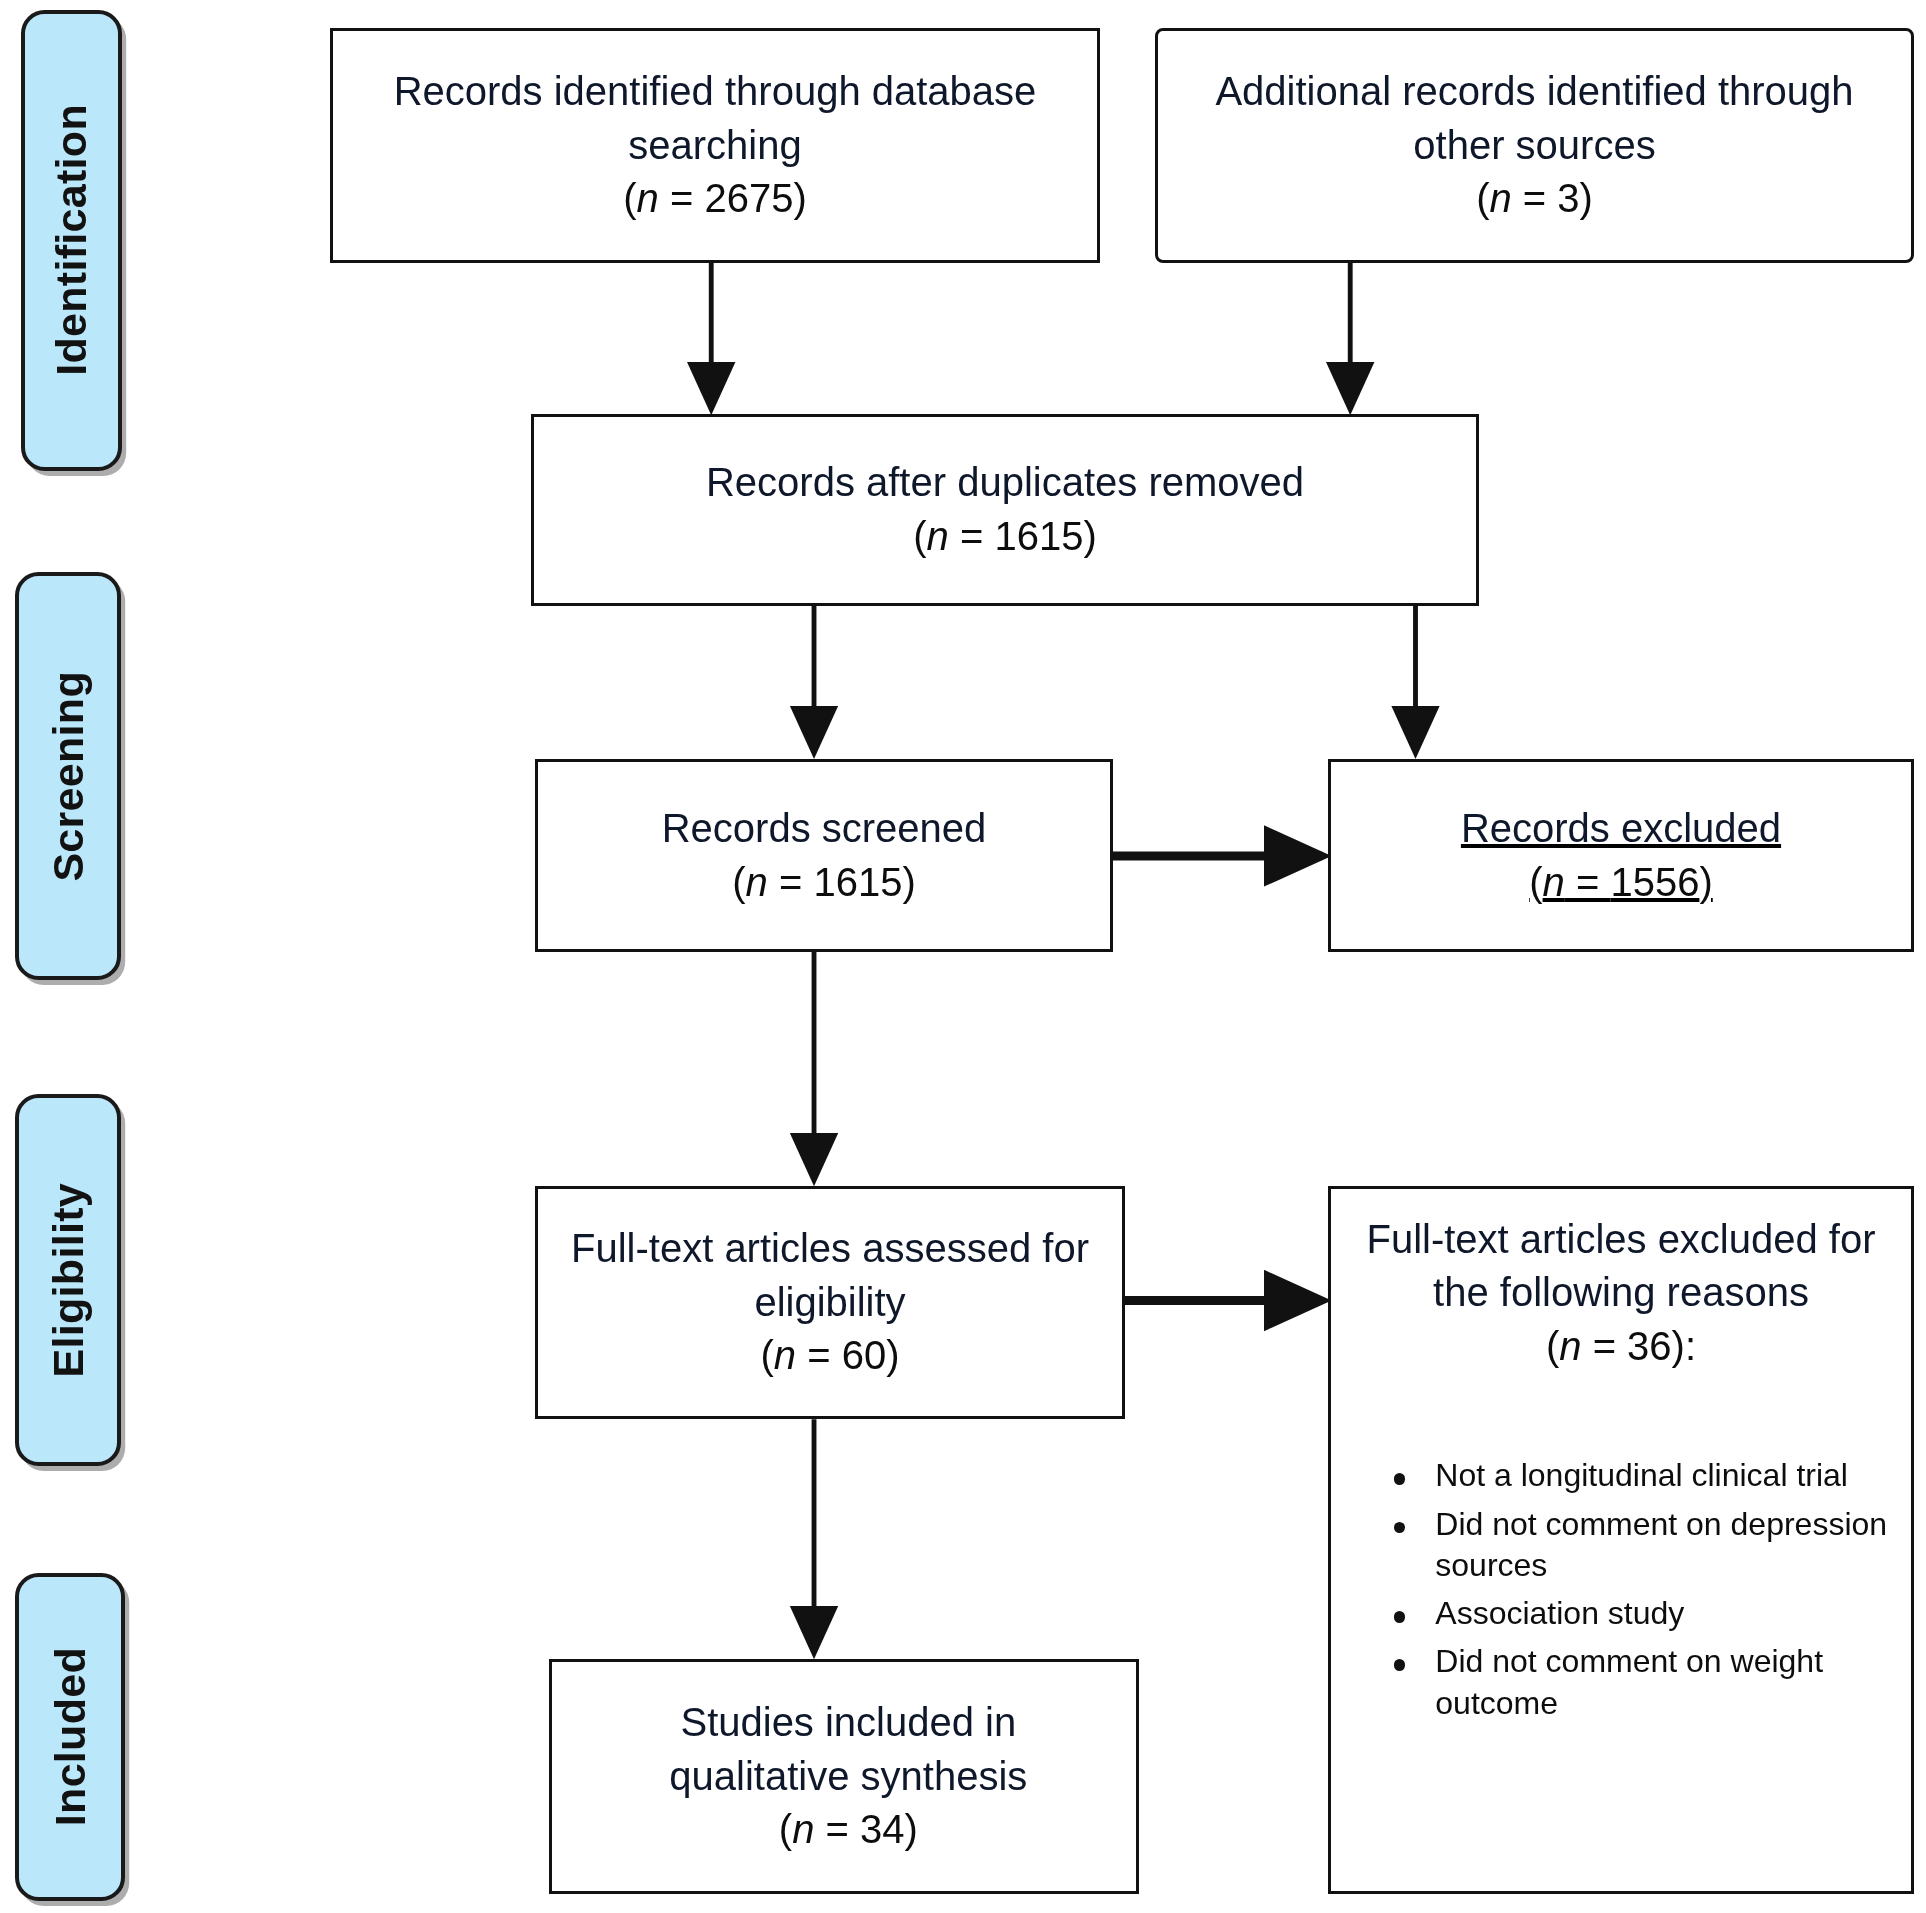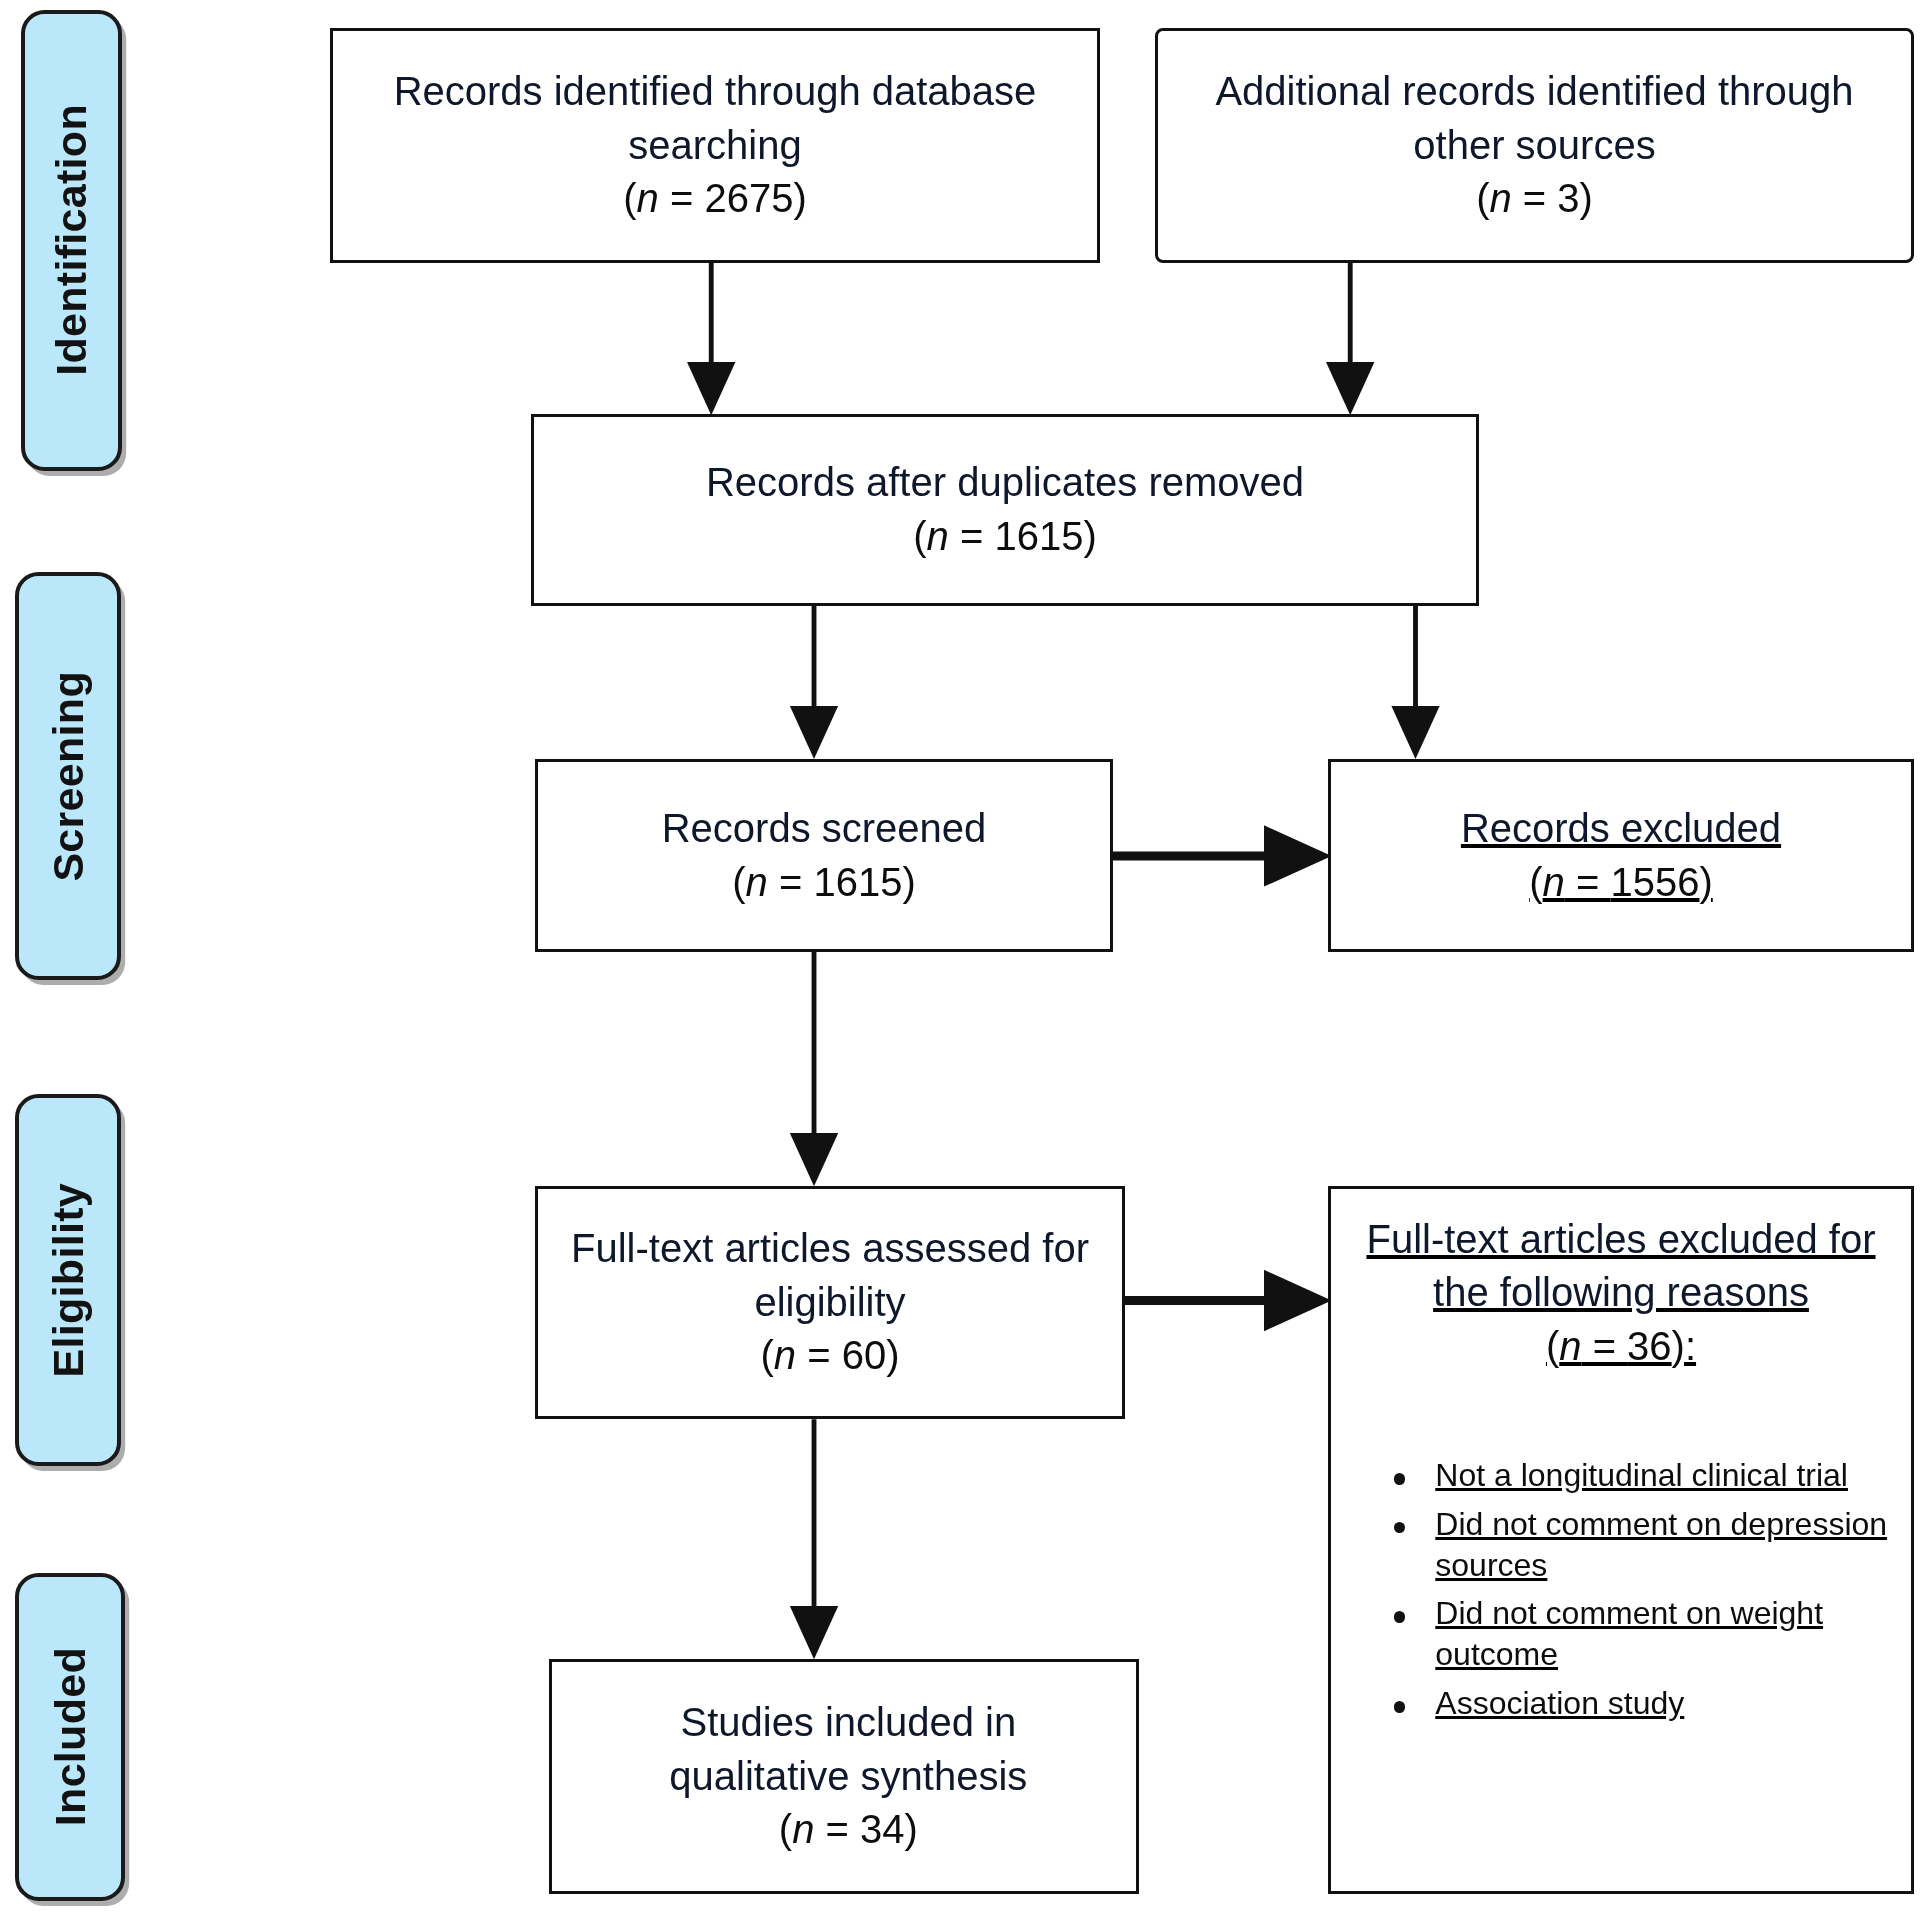--- a/index.html
+++ b/index.html
@@ -202,31 +202,31 @@
   </div>
 
   <div class="flow-box" style="left:535px; top:1186px; width:590px; height:233px;">
     <div class="box-text">Full-text articles assessed for
 eligibility</div>
     <div class="box-count">
       <span>(</span><i>n</i><span> = </span><span>60</span><span>)</span>
     </div>
   </div>
 
-  <div class="flow-box align-top" style="left:1328px; top:1186px; width:586px; height:708px;text-decoration:underline;">
+  <div class="flow-box align-top" style="left:1328px; top:1186px; width:586px; height:708px;">
     <div class="box-text">Full-text articles excluded for
 the following reasons</div>
     <div class="box-count">
       <span>(</span><i>n</i><span> = </span><span>36</span><span>):</span>
     </div>
     <ul class="reason-list">
       <li class="reason-item">Not a longitudinal clinical trial</li>
       <li class="reason-item">Did not comment on depression sources</li>
+      <li class="reason-item">Association study</li>
       <li class="reason-item">Did not comment on weight outcome</li>
-      <li class="reason-item">Association study</li>
     </ul>
   </div>
 
   <div class="flow-box" style="left:549px; top:1659px; width:590px; height:235px;padding-left:24px;">
     <div class="box-text">Studies included in
 qualitative synthesis</div>
     <div class="box-count">
       <span>(</span><i>n</i><span> = </span><span>34</span><span>)</span>
     </div>
   </div>

